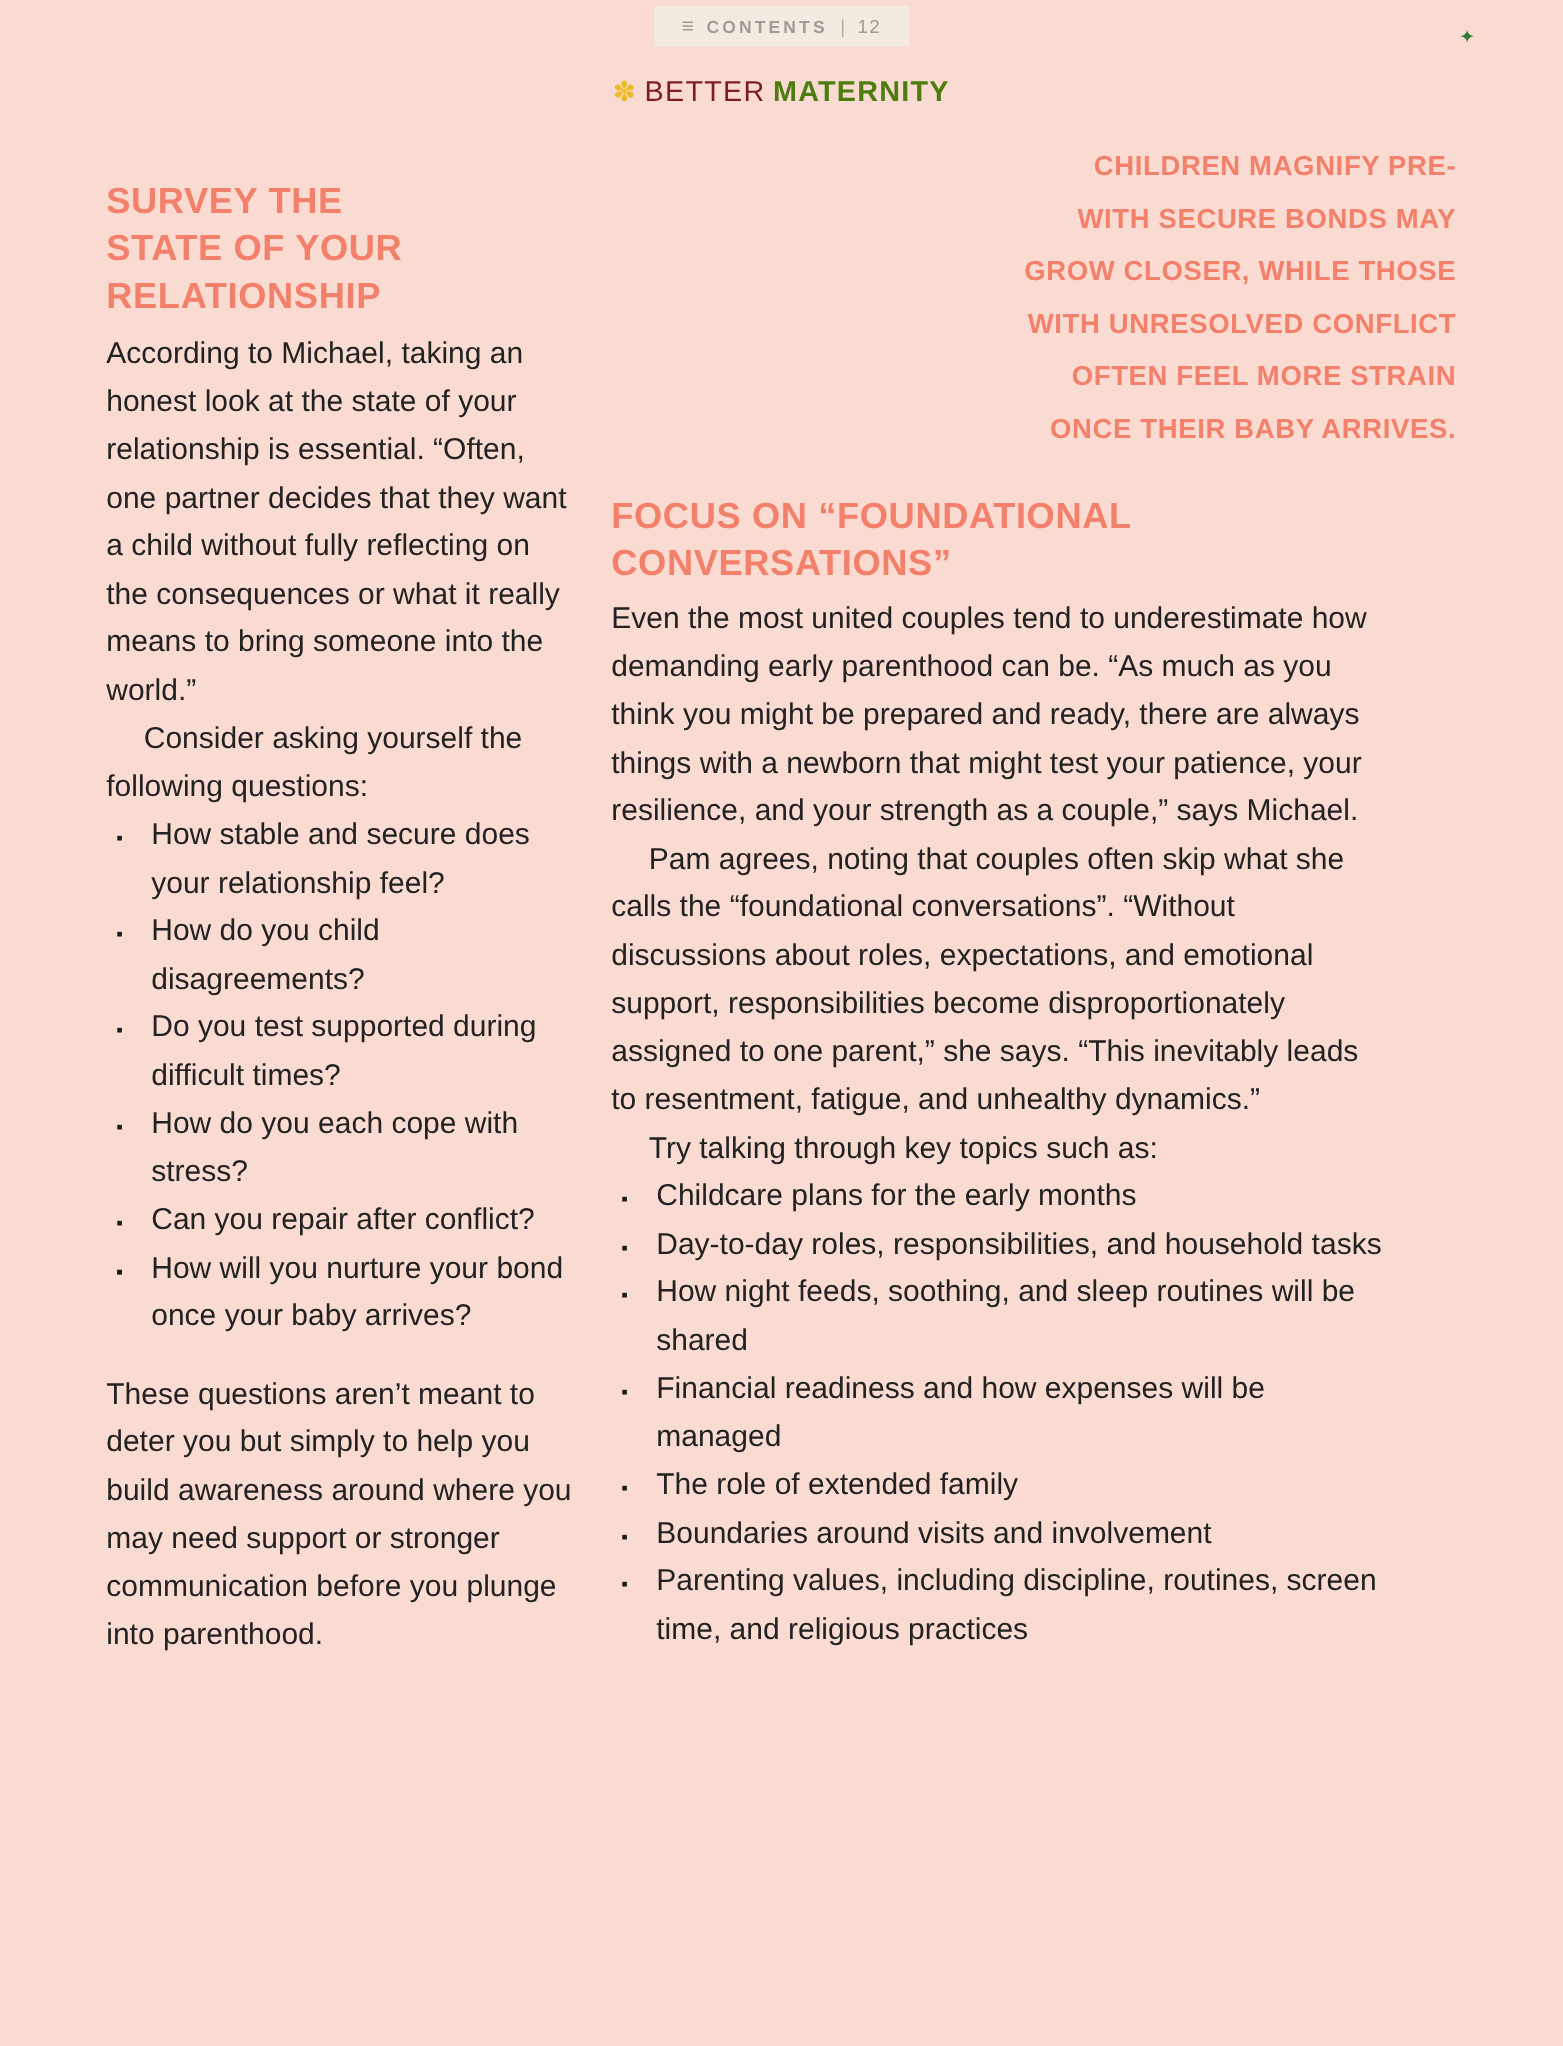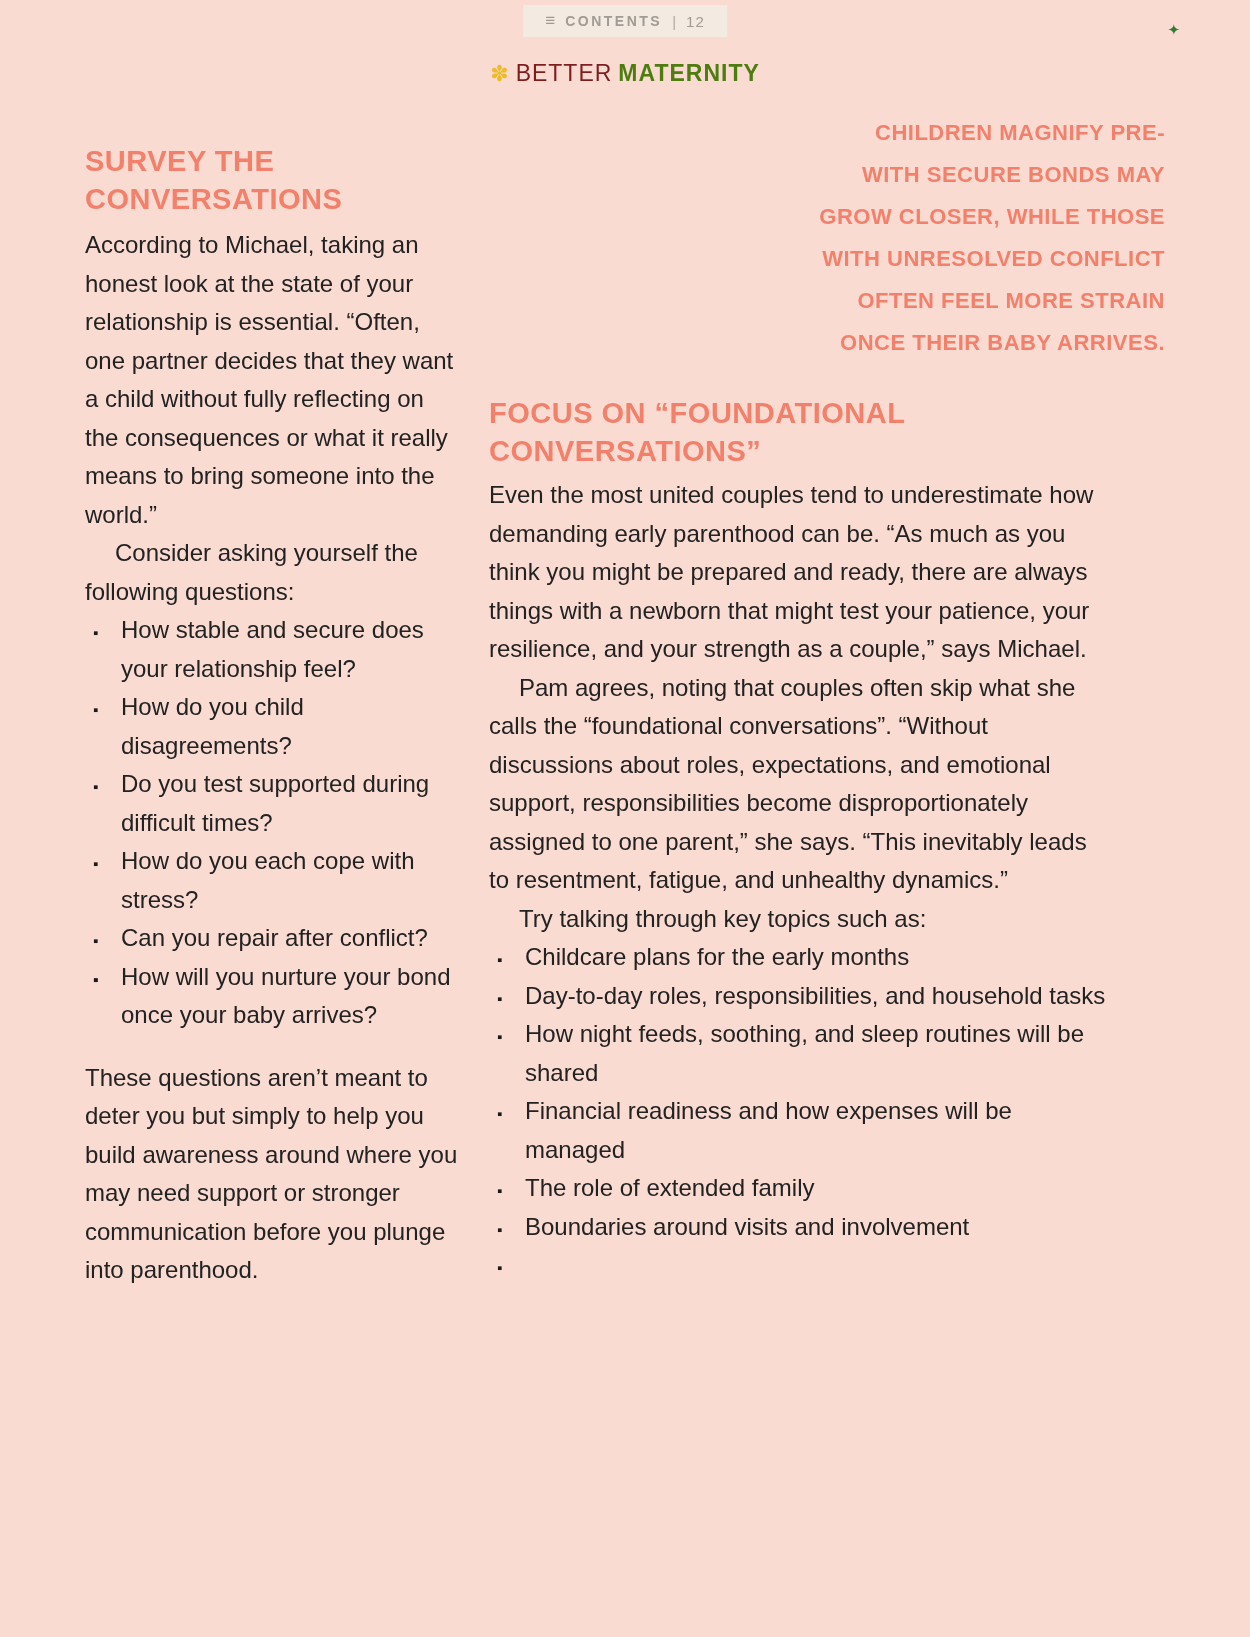--- a/index.html
+++ b/index.html
@@ -115,21 +115,22 @@
   <div class="brand">
     <span class="brand-icon">✽</span><span class="b-bold">BETTER</span><span class="b-light">MATERNITY</span>
   </div>
 
   <div class="columns">
 
     <div class="col-left">
 
       <h2 class="section-heading">
         <span>SURVEY THE</span>
-        <span>CONVERSATIONS</span>
+        <span>STATE OF YOUR</span>
+        <span>RELATIONSHIP</span>
       </h2>
 
       <p class="body-text">According to Michael, taking an honest look at the state of your relationship is essential. “Often, one partner decides that they want a child without fully reflecting on the consequences or what it really means to bring someone into the world.”</p>
       <p class="body-text indent">Consider asking yourself the following questions:</p>
 
       <ul class="square-list">
         <li><span class="bullet"></span><span>How stable and secure does your relationship feel?</span></li>
         <li><span class="bullet"></span><span>How do you child disagreements?</span></li>
         <li><span class="bullet"></span><span>Do you test supported during difficult times?</span></li>
         <li><span class="bullet"></span><span>How do you each cope with stress?</span></li>
@@ -161,18 +162,18 @@
       <p class="body-text indent">Pam agrees, noting that couples often skip what she calls the “foundational conversations”. “Without discussions about roles, expectations, and emotional support, responsibilities become disproportionately assigned to one parent,” she says. “This inevitably leads to resentment, fatigue, and unhealthy dynamics.”</p>
       <p class="body-text indent">Try talking through key topics such as:</p>
 
       <ul class="square-list">
         <li><span class="bullet"></span><span>Childcare plans for the early months</span></li>
         <li><span class="bullet"></span><span>Day-to-day roles, responsibilities, and household tasks</span></li>
         <li><span class="bullet"></span><span>How night feeds, soothing, and sleep routines will be shared</span></li>
         <li><span class="bullet"></span><span>Financial readiness and how expenses will be managed</span></li>
         <li><span class="bullet"></span><span>The role of extended family</span></li>
         <li><span class="bullet"></span><span>Boundaries around visits and involvement</span></li>
-        <li><span class="bullet"></span></li>
+        <li><span class="bullet"></span><span>Parenting values, including discipline, routines, screen time, and religious practices</span></li>
       </ul>
 
     </div>
   </div>
 </div>
 
 </body></html>

